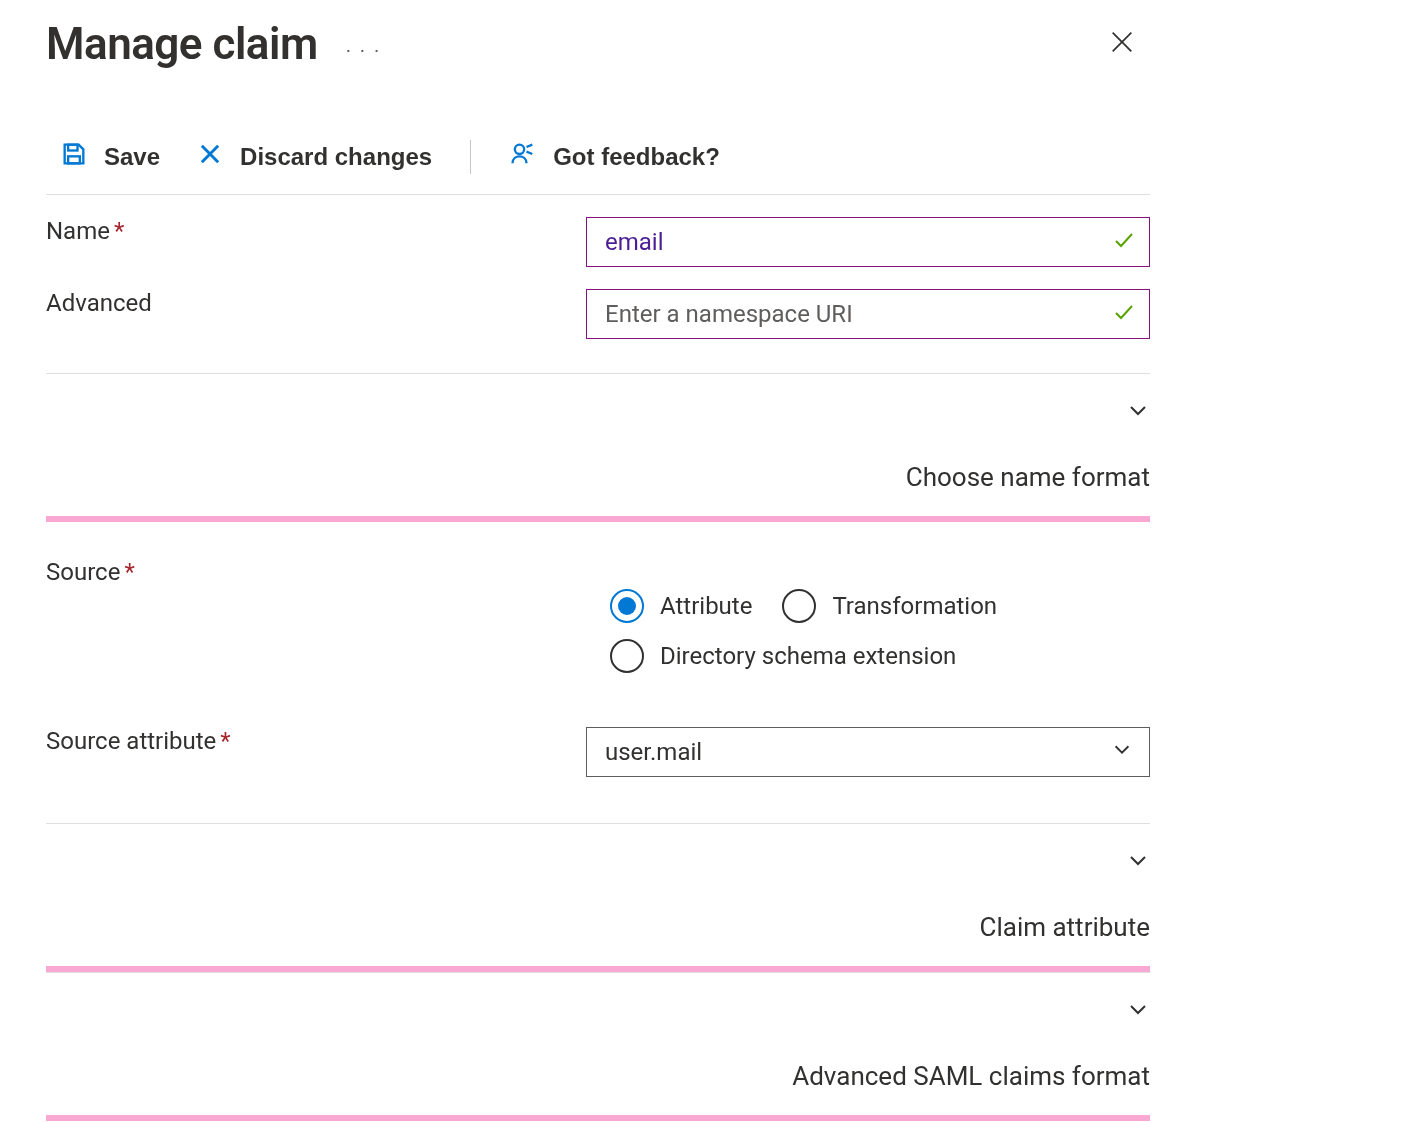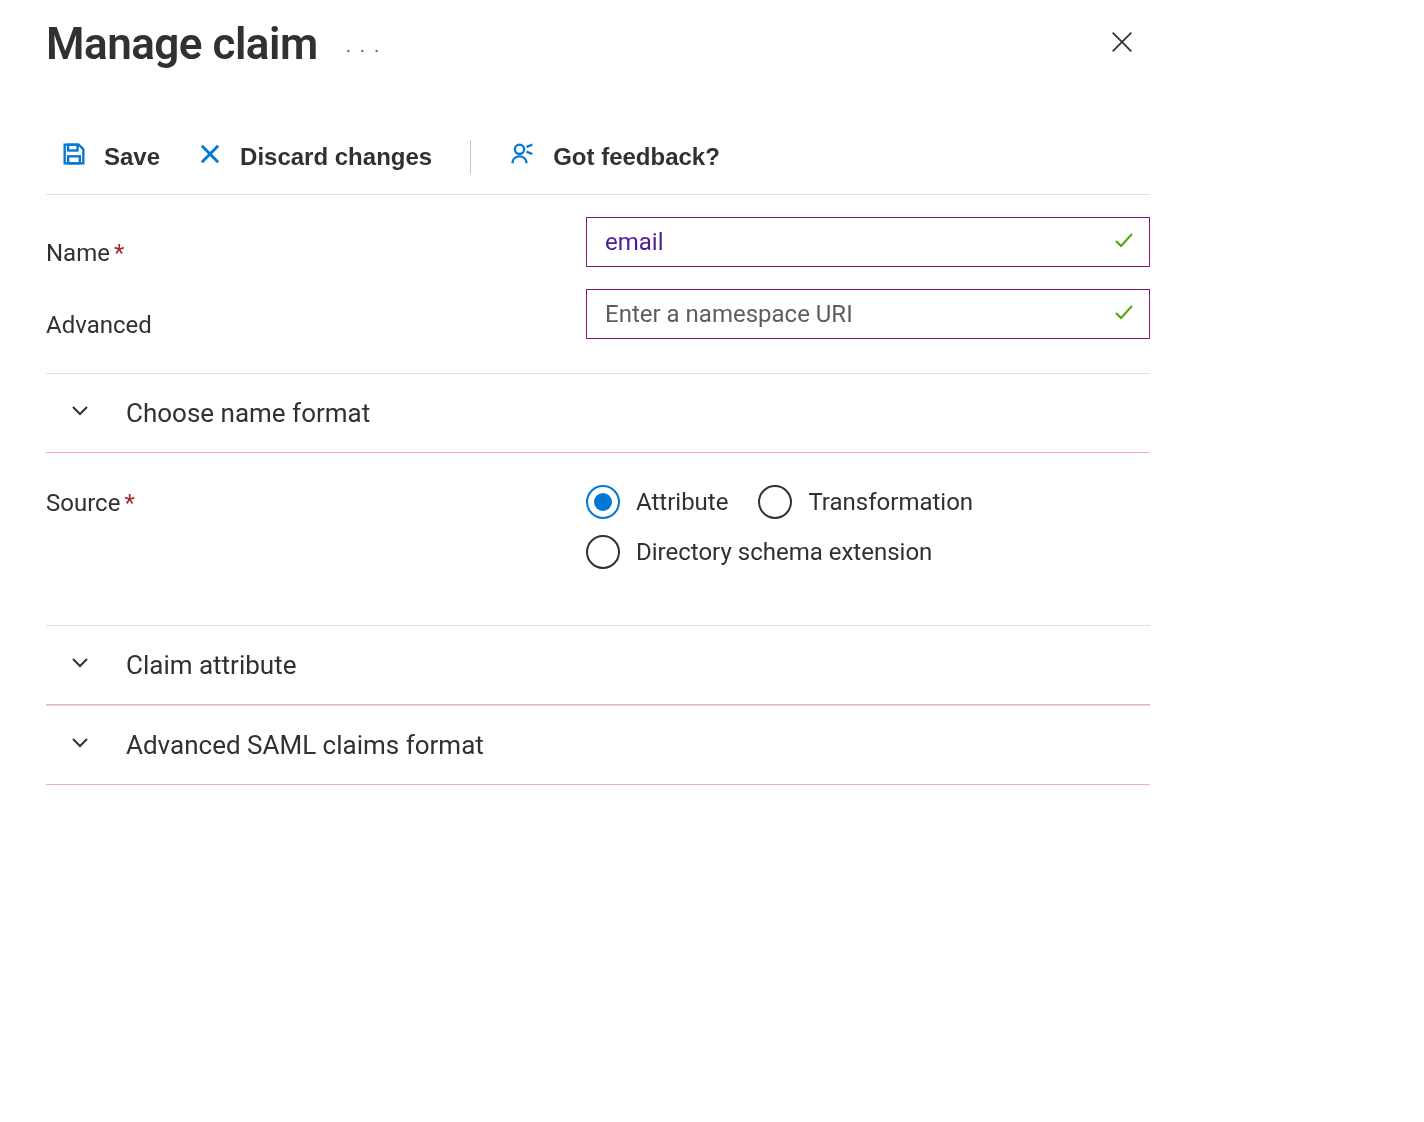--- a/index.html
+++ b/index.html
@@ -72,21 +72,21 @@
   .toolbar-sep {
     width: 1px;
     height: 34px;
     background: #c8c6c4;
     margin: 0 2px;
   }
 
   
   .form-row {
     display: flex;
-    align-items: flex-end;
+    align-items: flex-start;
     padding: 22px 0;
   }
   .form-label-col {
     flex: 0 0 540px;
     font-size: 24px;
     color: #323130;
   }
   .required-star {
     color: #a4262c;
     margin-left: 4px;
@@ -122,31 +122,33 @@
     border-top: 1px solid #e1dfdd;
     margin: 12px 0 0 0;
   }
 
   
   .expander {
     display: flex;
     align-items: flex-end;
     gap: 34px;
     padding: 24px 0 24px 22px;
-    border-bottom: 1px solid #f9a8d4;
+    border-bottom: 6px solid #f9a8d4;
     cursor: pointer;
     font-size: 26px;
+    flex-direction: column;
   }
   .chevron svg { width: 24px; height: 24px; stroke: #323130; stroke-width: 2; fill: none; }
 
   
   .radio-group {
     display: flex;
     flex-direction: column;
     gap: 16px;
+    margin-top: 35px;
   }
   .radio-row {
     display: flex;
     align-items: center;
     gap: 30px;
   }
   .radio-item {
     display: flex;
     align-items: center;
     gap: 16px;
@@ -192,21 +194,21 @@
   }
   .select-caret {
     position: absolute;
     right: 16px;
     top: 50%;
     transform: translateY(-50%);
   }
   .select-caret svg { width: 22px; height: 22px; stroke: #323130; stroke-width: 2; fill: none; }
 
   .section-gap { height: 24px; }
-  .source-row { align-items: flex-start; padding-top: 32px; padding-bottom: 32px; }
+  .source-row { align-items: flex-start; padding-top: 32px; padding-bottom: 32px; gap: 24px; }
   .source-row .form-label-col { padding-top: 4px; }
 
   .bottom-expanders .expander {
     border-top: 1px solid #e1dfdd;
   }
 </style>
 </head>
 <body>
 
 <div class="page">
@@ -320,20 +322,35 @@
         <div class="radio-row">
           <div class="radio-item">
             <span class="radio-circle"></span>
             <span class="radio-label">Directory schema extension</span>
           </div>
         </div>
       </div>
     </div>
   </div>
 
+  <div class="form-row">
+    <div class="form-label-col">
+      <span>Source attribute</span><span class="required-star">*</span>
+    </div>
+    <div class="form-input-col">
+      <div class="select-box">
+        <span>user.mail</span>
+        <span class="select-caret">
+          <svg viewBox="0 0 24 24">
+              <polyline points="5,9 12,16 19,9"></polyline>
+            </svg>
+        </span>
+      </div>
+    </div>
+  </div>
 
   <div class="section-gap"></div>
 
   <div class="bottom-expanders">
     <div class="expander">
       <span class="chevron">
         <svg viewBox="0 0 24 24">
             <polyline points="5,9 12,16 19,9"></polyline>
           </svg>
       </span>

